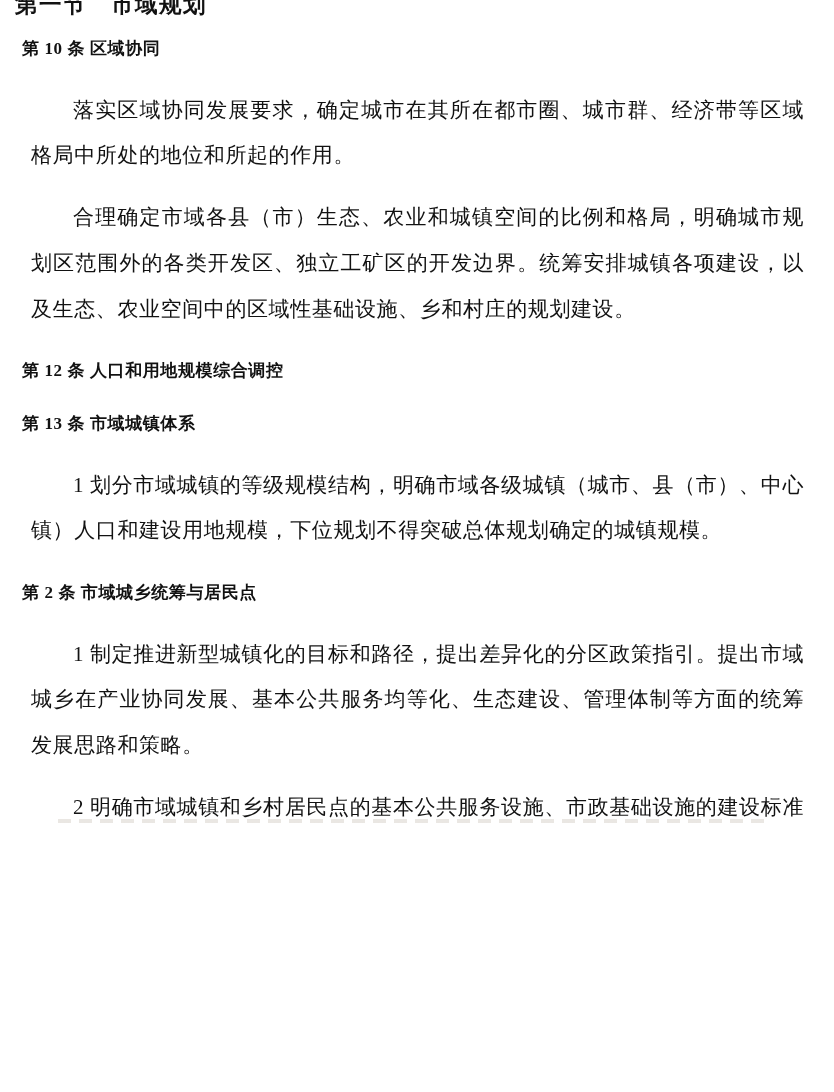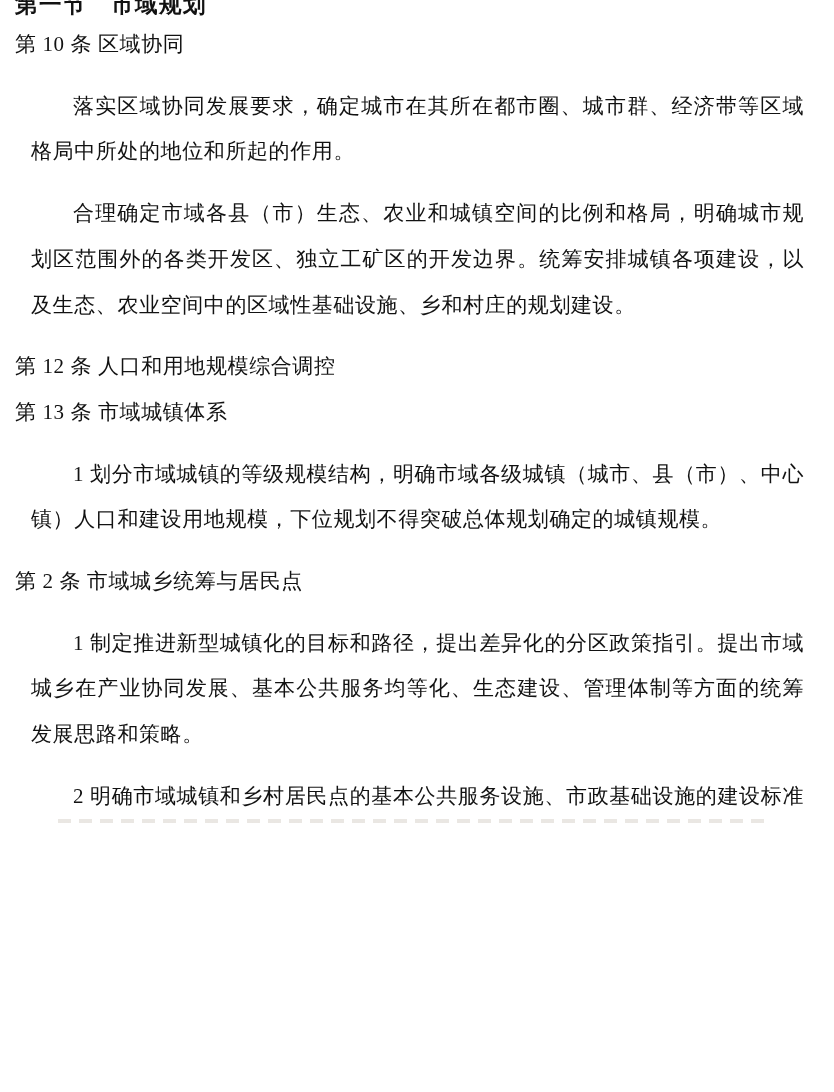--- a/index.html
+++ b/index.html
@@ -31,23 +31,23 @@
     letter-spacing: 1.5px;
     white-space: nowrap;
   }
   .doc-body {
     margin-top: 3px;
     font-size: 21px;
     line-height: 45.7px;
     letter-spacing: 0.6px;
   }
   .article-heading {
-    font-size: 21px;
-    font-weight: 400;
-    margin: 0;
+    font-size: 17px;
+    font-weight: 700;
+    margin: 7px;
     text-align: left;
   }
   .article-paragraph {
     margin: 16px;
     text-indent: 2em;
     text-align: justify;
     text-justify: inter-ideograph;
   }
   
   .clipped-bottom-line {

